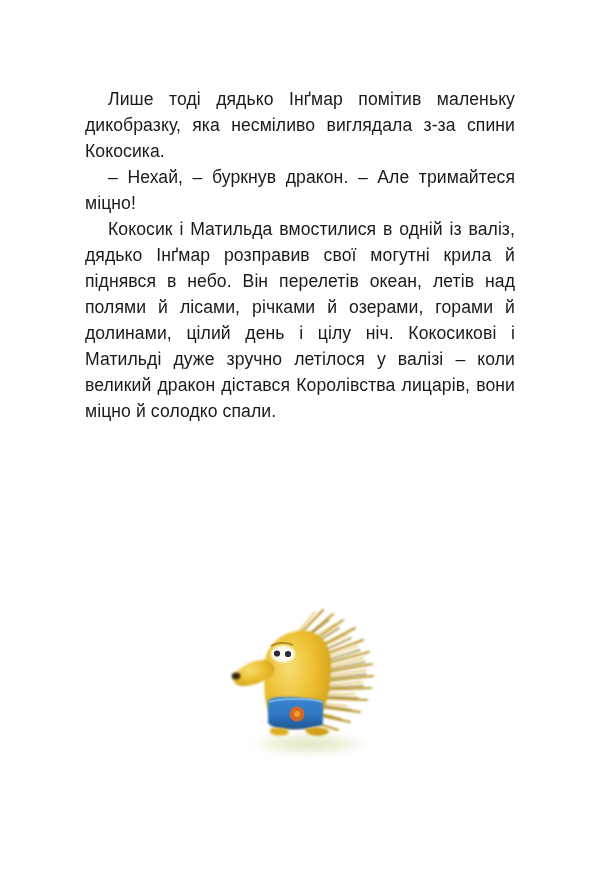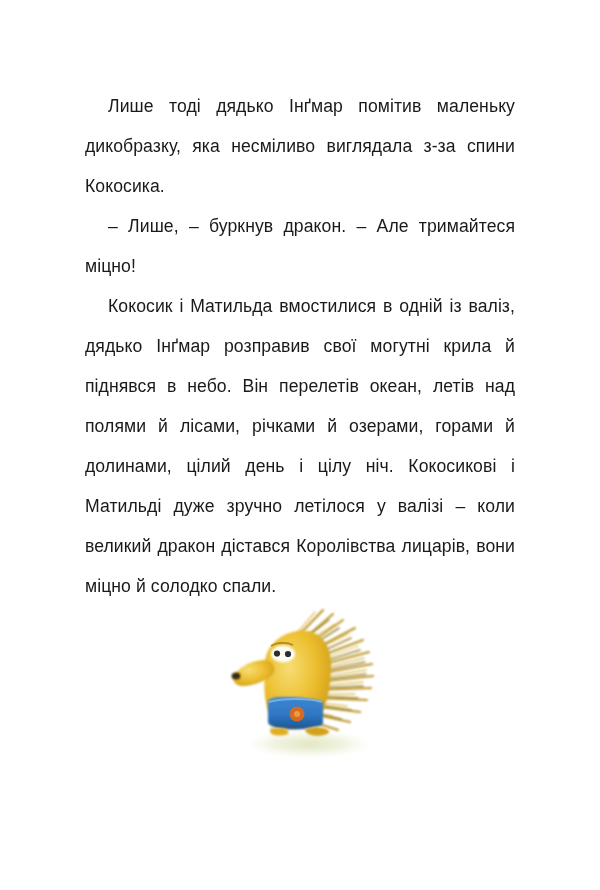--- a/index.html
+++ b/index.html
@@ -22,21 +22,21 @@
     left: 85px;
     top: 86px;
     width: 430px;
   }
   .para {
     margin: 0;
     text-indent: 23px;
     text-align: justify;
     color: #1a1a1a;
     font-size: 17.6px;
-    line-height: 40px;
+    line-height: 26px;
     letter-spacing: 0.08px;
     -webkit-hyphens: manual;
     hyphens: manual;
   }
 
   
   .illustration {
     position: absolute;
     left: 205px;
     top: 598px;
@@ -49,21 +49,21 @@
     height: 170px;
   }
 </style>
 </head>
 <body>
 
 <div class="page">
 
   <div class="text-body">
     <p class="para">Лише тоді дядько Інґмар помітив маленьку дикобразку, яка несміливо виглядала з-за спини Кокосика.</p>
-    <p class="para">– Лише, – буркнув дракон. – Але тримайтеся міцно!</p>
+    <p class="para">– Нехай, – буркнув дракон. – Але тримайтеся міцно!</p>
     <p class="para">Кокосик і Матильда вмостилися в одній із ва­ліз, дядько Інґмар розправив свої могутні крила й піднявся в небо. Він перелетів океан, летів над полями й лісами, річками й озерами, горами й долинами, цілий день і цілу ніч. Кокосикові і Матильді дуже зручно летілося у валізі – коли великий дракон дістався Королівства лицарів, вони міцно й солодко спали.</p>
   </div>
 
   <div class="illustration">
     <svg viewBox="0 0 200 170" xmlns="http://www.w3.org/2000/svg">
       <defs>
         <radialGradient id="gBody" cx="38%" cy="38%" r="72%">
           <stop offset="0%" stop-color="#f7dd74"></stop>
           <stop offset="55%" stop-color="#ecbe2e"></stop>
           <stop offset="100%" stop-color="#cf9c18"></stop>

